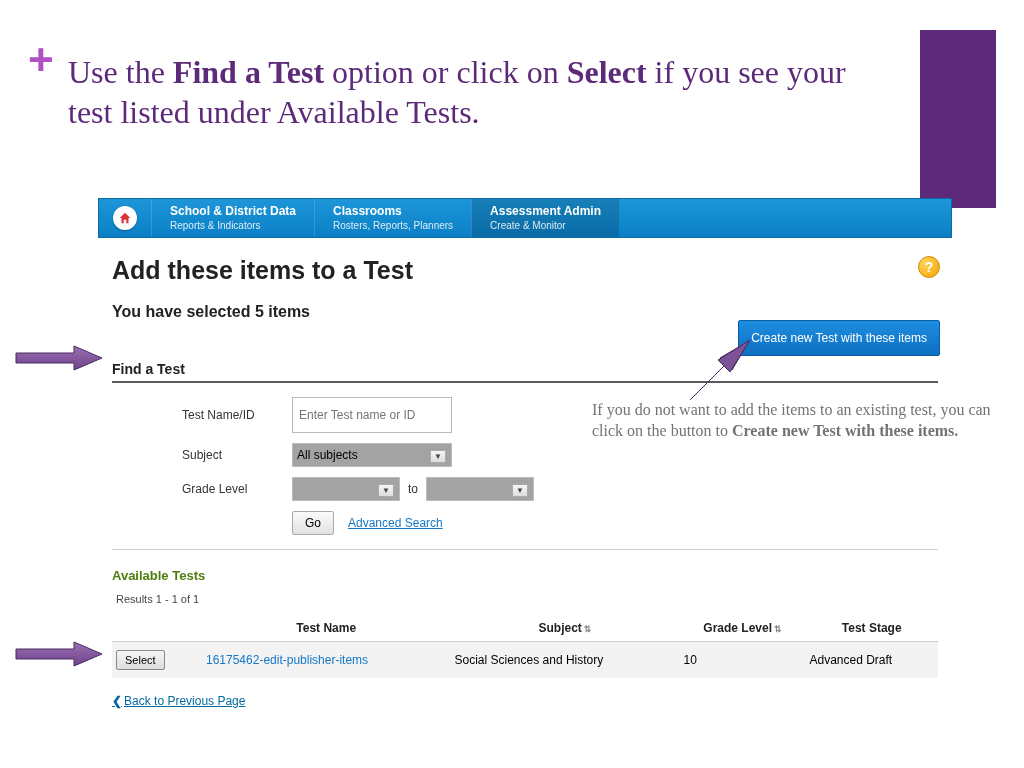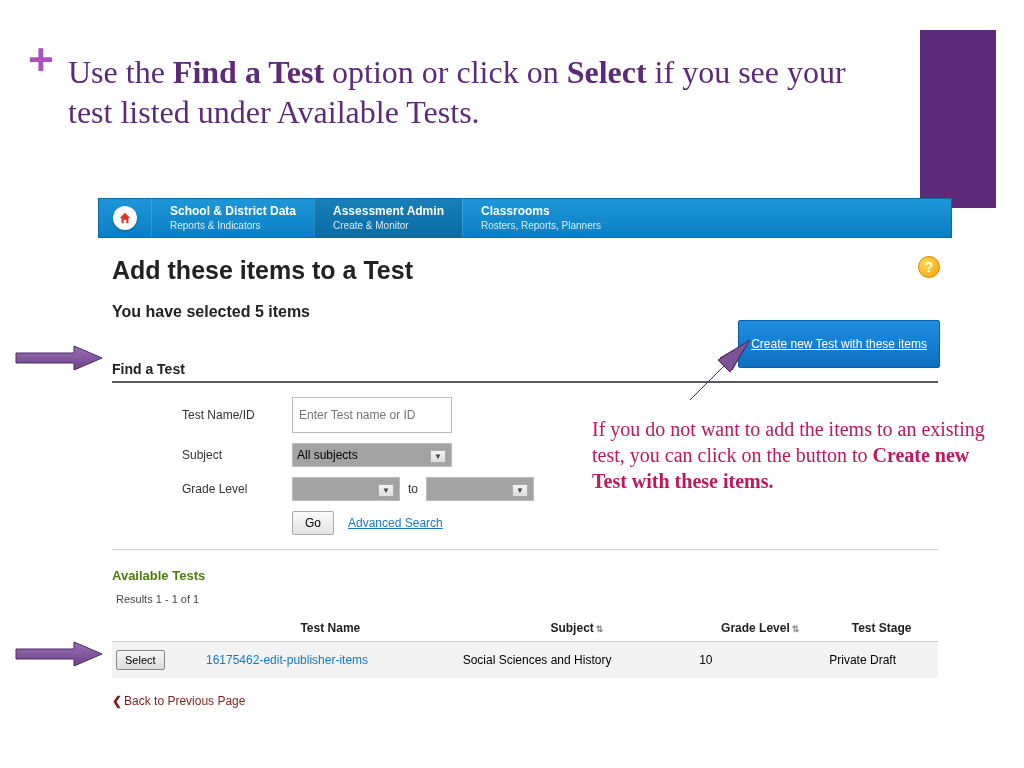--- a/index.html
+++ b/index.html
@@ -108,25 +108,24 @@
     color: #222;
     margin-top: 18px;
   }
   .create-btn {
     position: absolute;
     top: 122px;
     right: 12px;
     background: linear-gradient(#1d8ee0, #0e6fc2);
     color: #fff;
     font-size: 12px;
-    padding: 16px 12px;
+    padding: 10px 12px;
     border: 1px solid #0b5ea5;
     border-radius: 2px;
     cursor: pointer;
-    text-decoration: underline;
   }
   .section-hdr {
     font-size: 14px;
     font-weight: bold;
     color: #222;
     margin-top: 40px;
     border-bottom: 2px solid #5a5a5a;
     padding-bottom: 4px;
   }
   .form-area {
@@ -227,25 +226,26 @@
   .select-btn {
     background: linear-gradient(#f5f5f5,#ddd);
     border: 1px solid #888;
     border-radius: 2px;
     padding: 3px 8px;
     font-size: 11px;
     cursor: pointer;
   }
   .link-cell { color: #1578c9; cursor: pointer; }
   .back-link {
-    color: #7f1d1d;
+    color: #0369a1;
     font-size: 12px;
     margin-top: 16px;
     display: inline-block;
     cursor: pointer;
+    text-decoration: underline;
   }
   .back-chev { font-weight: bold; margin-right: 2px; }
 
   
   .arrow-right {
     position: absolute;
     width: 90px;
     height: 28px;
   }
   .arrow-right svg { width: 100%; height: 100%; }
@@ -254,27 +254,27 @@
     position: absolute;
     top: 336px;
     left: 684px;
     width: 70px;
     height: 70px;
   }
   .arrow-diag svg { width: 100%; height: 100%; }
 
   .callout {
     position: absolute;
-    top: 416px;
+    top: 400px;
     left: 592px;
     width: 402px;
     font-family: Georgia, "Times New Roman", serif;
-    font-size: 20px;
+    font-size: 16px;
     line-height: 1.3;
-    color: #be185d;
+    color: #737373;
   }
   .callout .bold { font-weight: bold; }
 </style>
 </head>
 <body>
 
 <div class="plus-icon">+</div>
 
 <div class="slide-title">
   <span>Use the </span><span class="bold">Find a Test</span><span> option or click on </span><span class="bold">Select</span><span> if you see your test listed under Available Tests.</span>
@@ -289,27 +289,27 @@
       <div class="home-circle">
         <svg viewBox="0 0 16 16" width="14" height="14">
             <path d="M8 2 L14 8 L12 8 L12 14 L9.5 14 L9.5 10 L6.5 10 L6.5 14 L4 14 L4 8 L2 8 Z" fill="#d33"></path>
           </svg>
       </div>
     </div>
     <div class="nav-item">
       <div class="top">School &amp; District Data</div>
       <div class="bot">Reports &amp; Indicators</div>
     </div>
+    <div class="nav-item">
+      <div class="top">Classrooms</div>
+      <div class="bot">Rosters, Reports, Planners</div>
+    </div>
     <div class="nav-item active">
       <div class="top">Assessment Admin</div>
       <div class="bot">Create &amp; Monitor</div>
-    </div>
-    <div class="nav-item">
-      <div class="top">Classrooms</div>
-      <div class="bot">Rosters, Reports, Planners</div>
     </div>
   </div>
 
   <div class="help-icon">?</div>
 
   <div class="page-body">
     <div class="page-title">Add these items to a Test</div>
     <div class="subtext">You have selected 5 items</div>
 
     <div class="create-btn">Create new Test with these items</div>
@@ -353,21 +353,21 @@
           <th><span>Grade Level</span><span class="sort-icon">⇅</span></th>
           <th><span>Test Stage</span></th>
         </tr>
       </thead>
       <tbody>
         <tr>
           <td><button class="select-btn">Select</button></td>
           <td class="link-cell">16175462-edit-publisher-items</td>
           <td>Social Sciences and History</td>
           <td>10</td>
-          <td>Private Draft</td>
+          <td>Advanced Draft</td>
         </tr>
       </tbody>
     </table>
 
     <div class="back-link">
       <span class="back-chev">❮</span><span>Back to Previous Page</span>
     </div>
   </div>
 </div>
 

